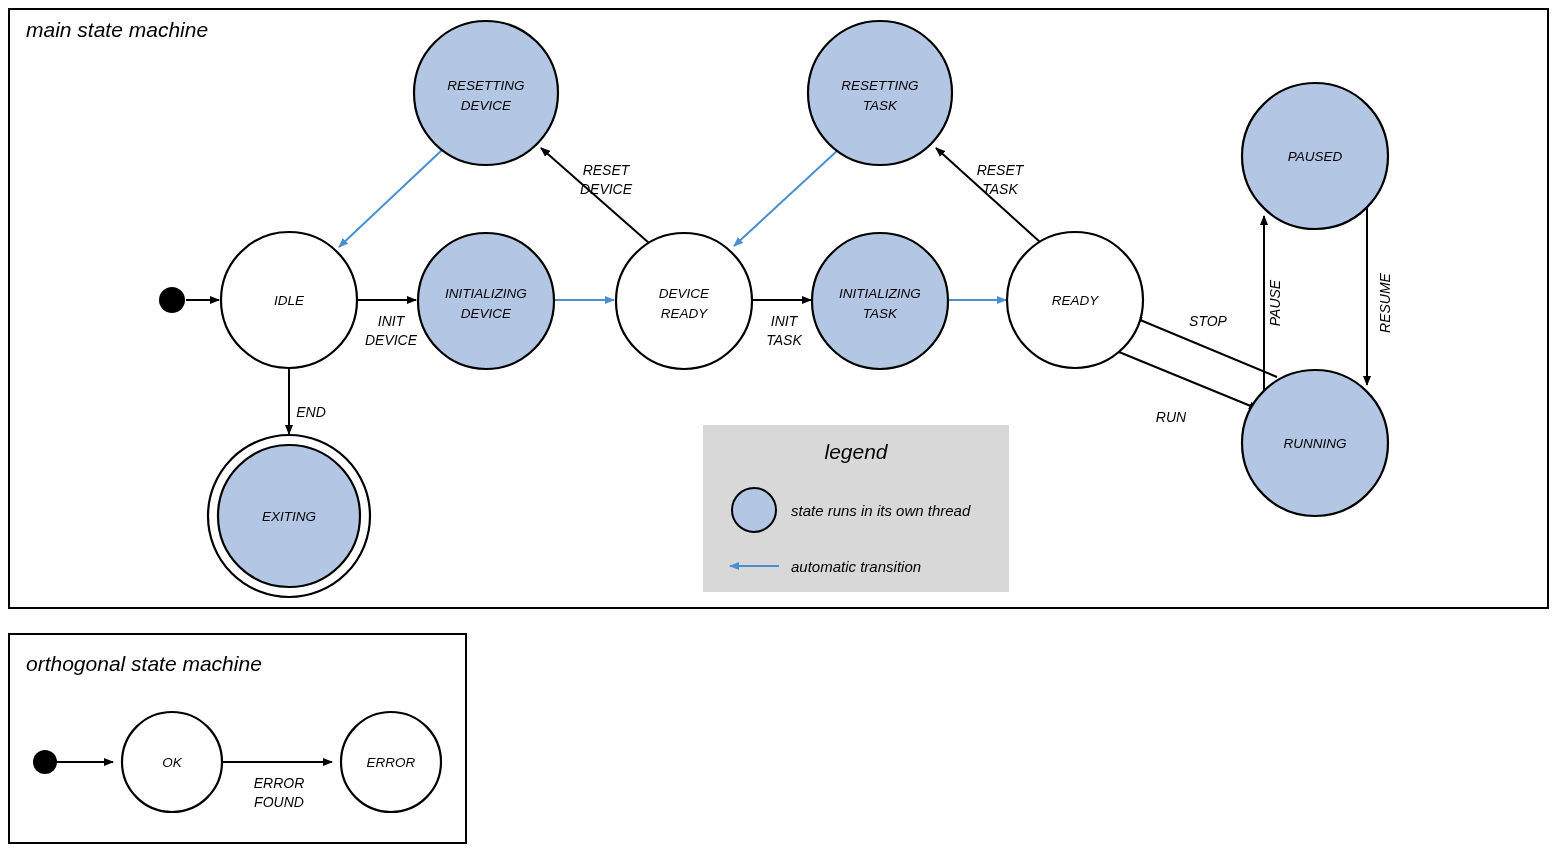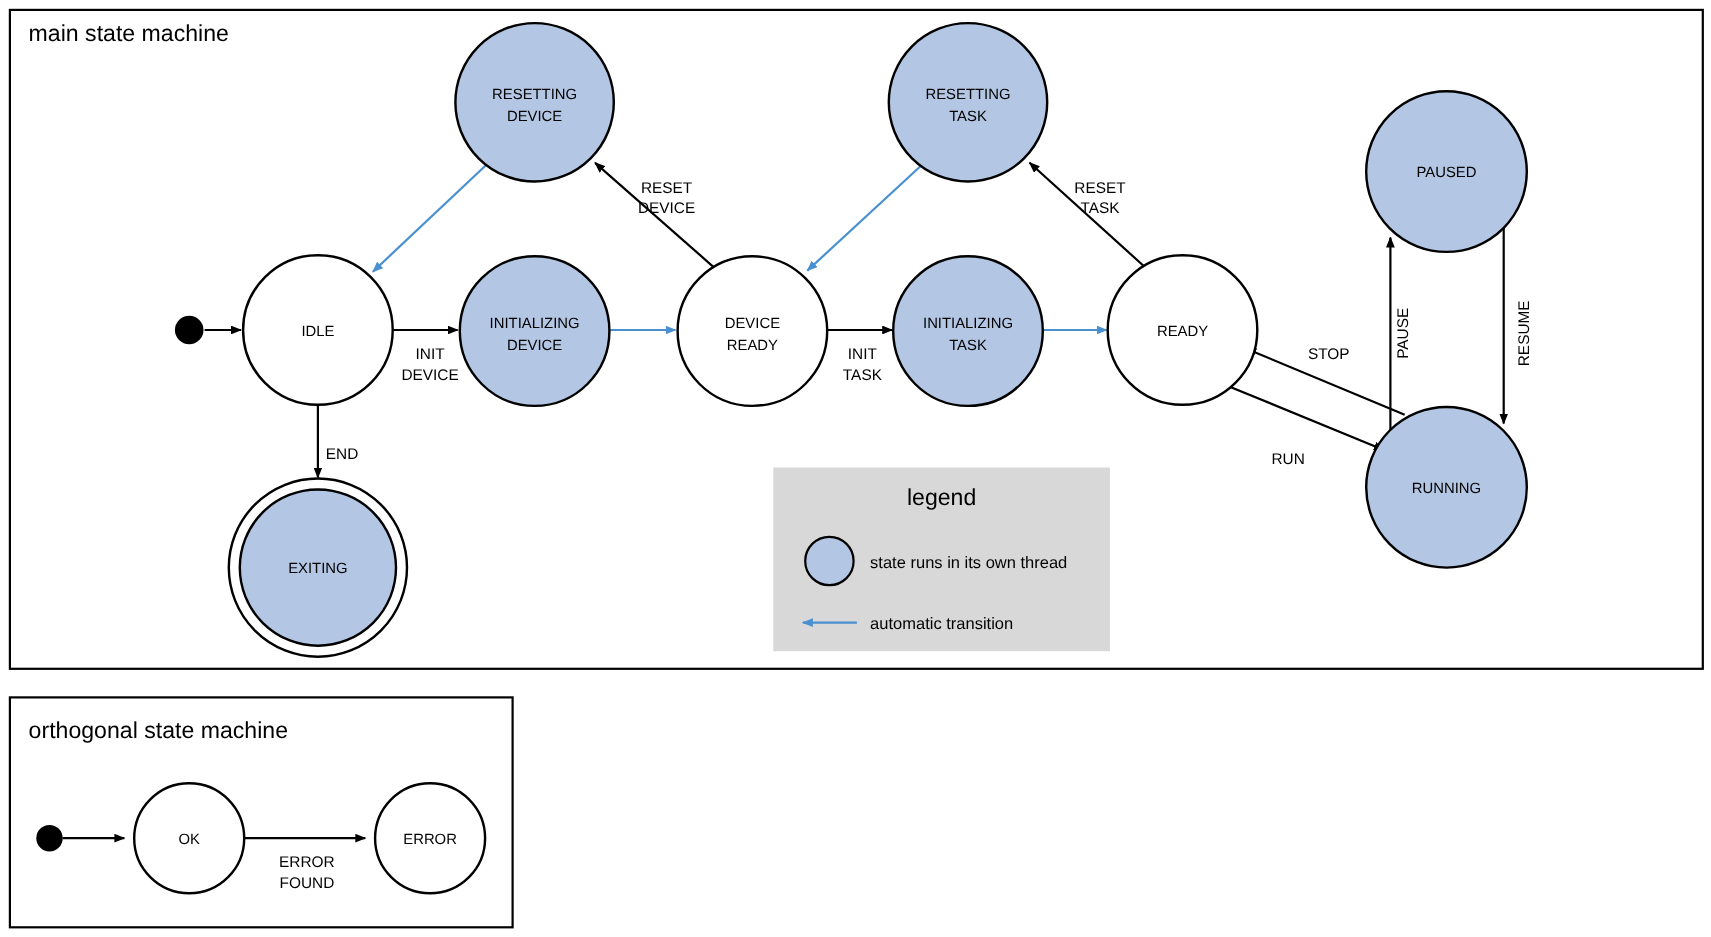--- a/index.html
+++ b/index.html
@@ -1,18 +1,18 @@
 <!DOCTYPE html>
 <html><head>
 <meta charset="utf-8">
 <style>
   html,body{margin:0;padding:0;background:#ffffff;}
   body{width:1555px;height:852px;overflow:hidden;
        font-family:"Liberation Sans","DejaVu Sans",sans-serif;}
-  #root{position:relative;width:1555px;height:728px;}
+  #root{position:relative;width:1555px;height:728px;font-style:italic;}
   svg{position:absolute;left:0;top:0;}
   .frame{fill:none;stroke:#000000;stroke-width:2;}
   .state-circle{stroke:#000000;stroke-width:2.2;}
   .plain{fill:#ffffff;}
   .threaded{fill:#b3c6e3;}
   .final-outer{fill:#ffffff;stroke:#000000;stroke-width:2.2;}
   .edge{stroke:#000000;stroke-width:2;fill:none;}
   .edge-auto{stroke:#4a90d0;stroke-width:2;fill:none;}
   .legend-bg{fill:#d8d8d8;stroke:none;}
   .legend-circle{fill:#b3c6e3;stroke:#000000;stroke-width:2;}

